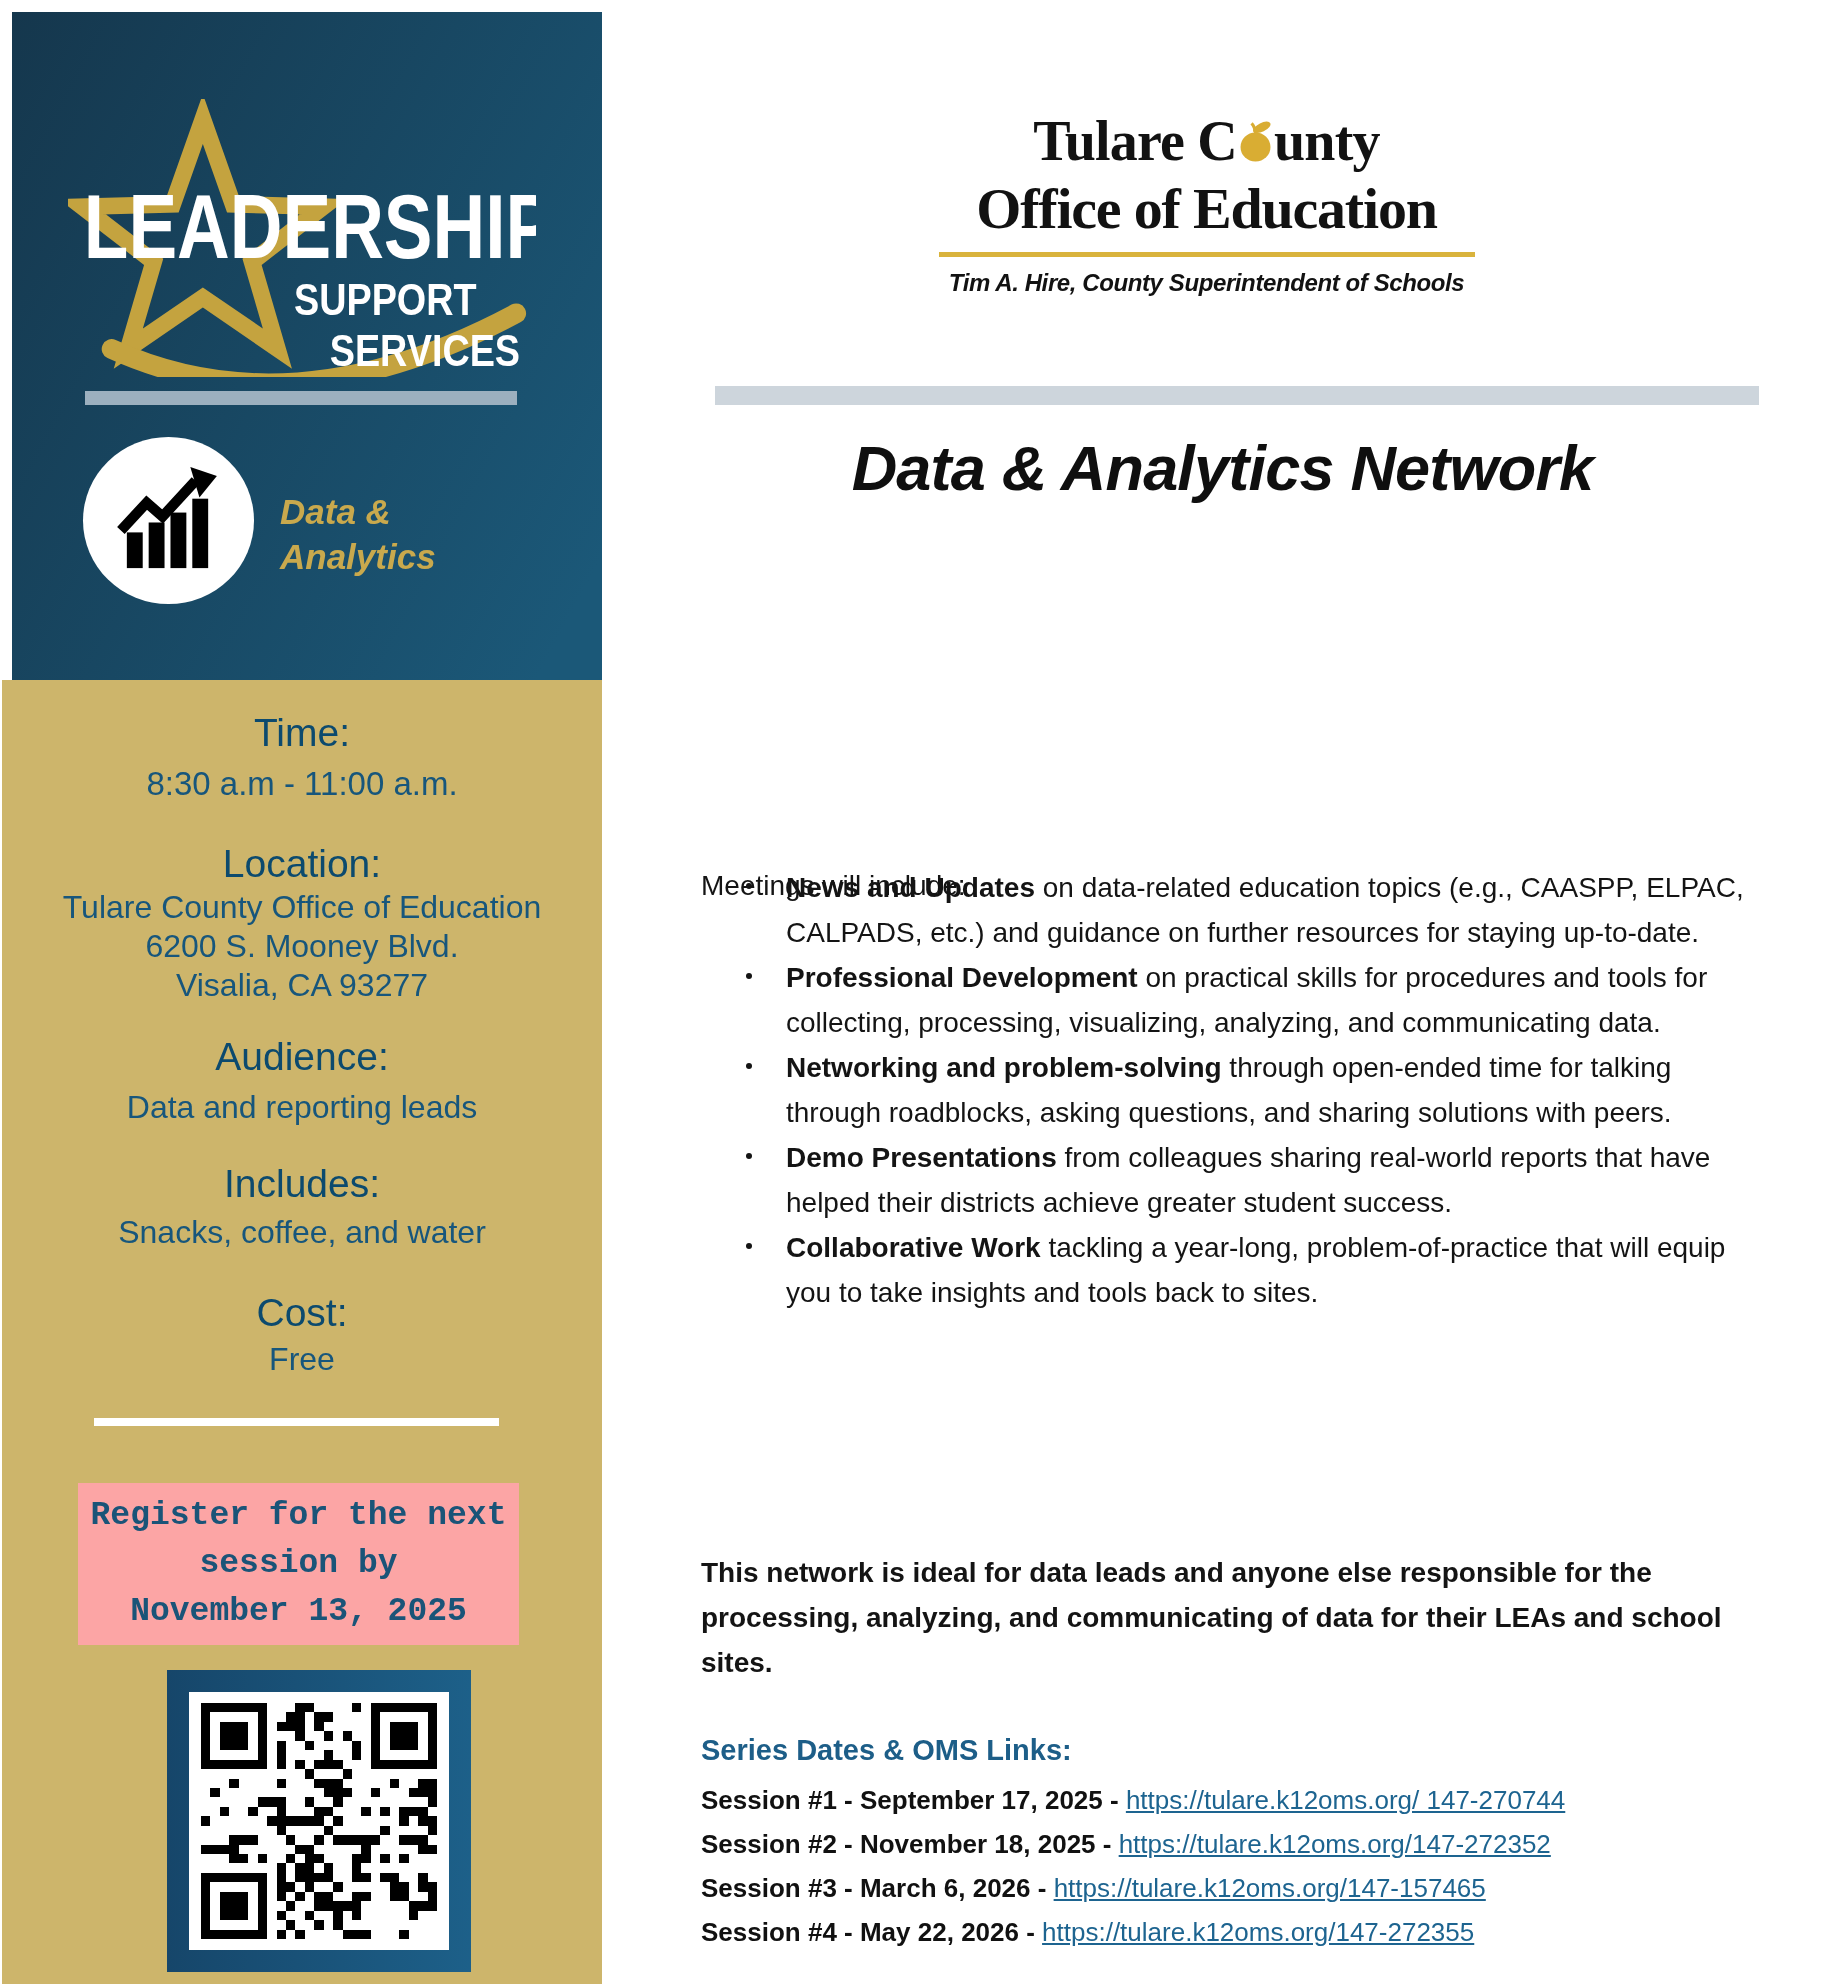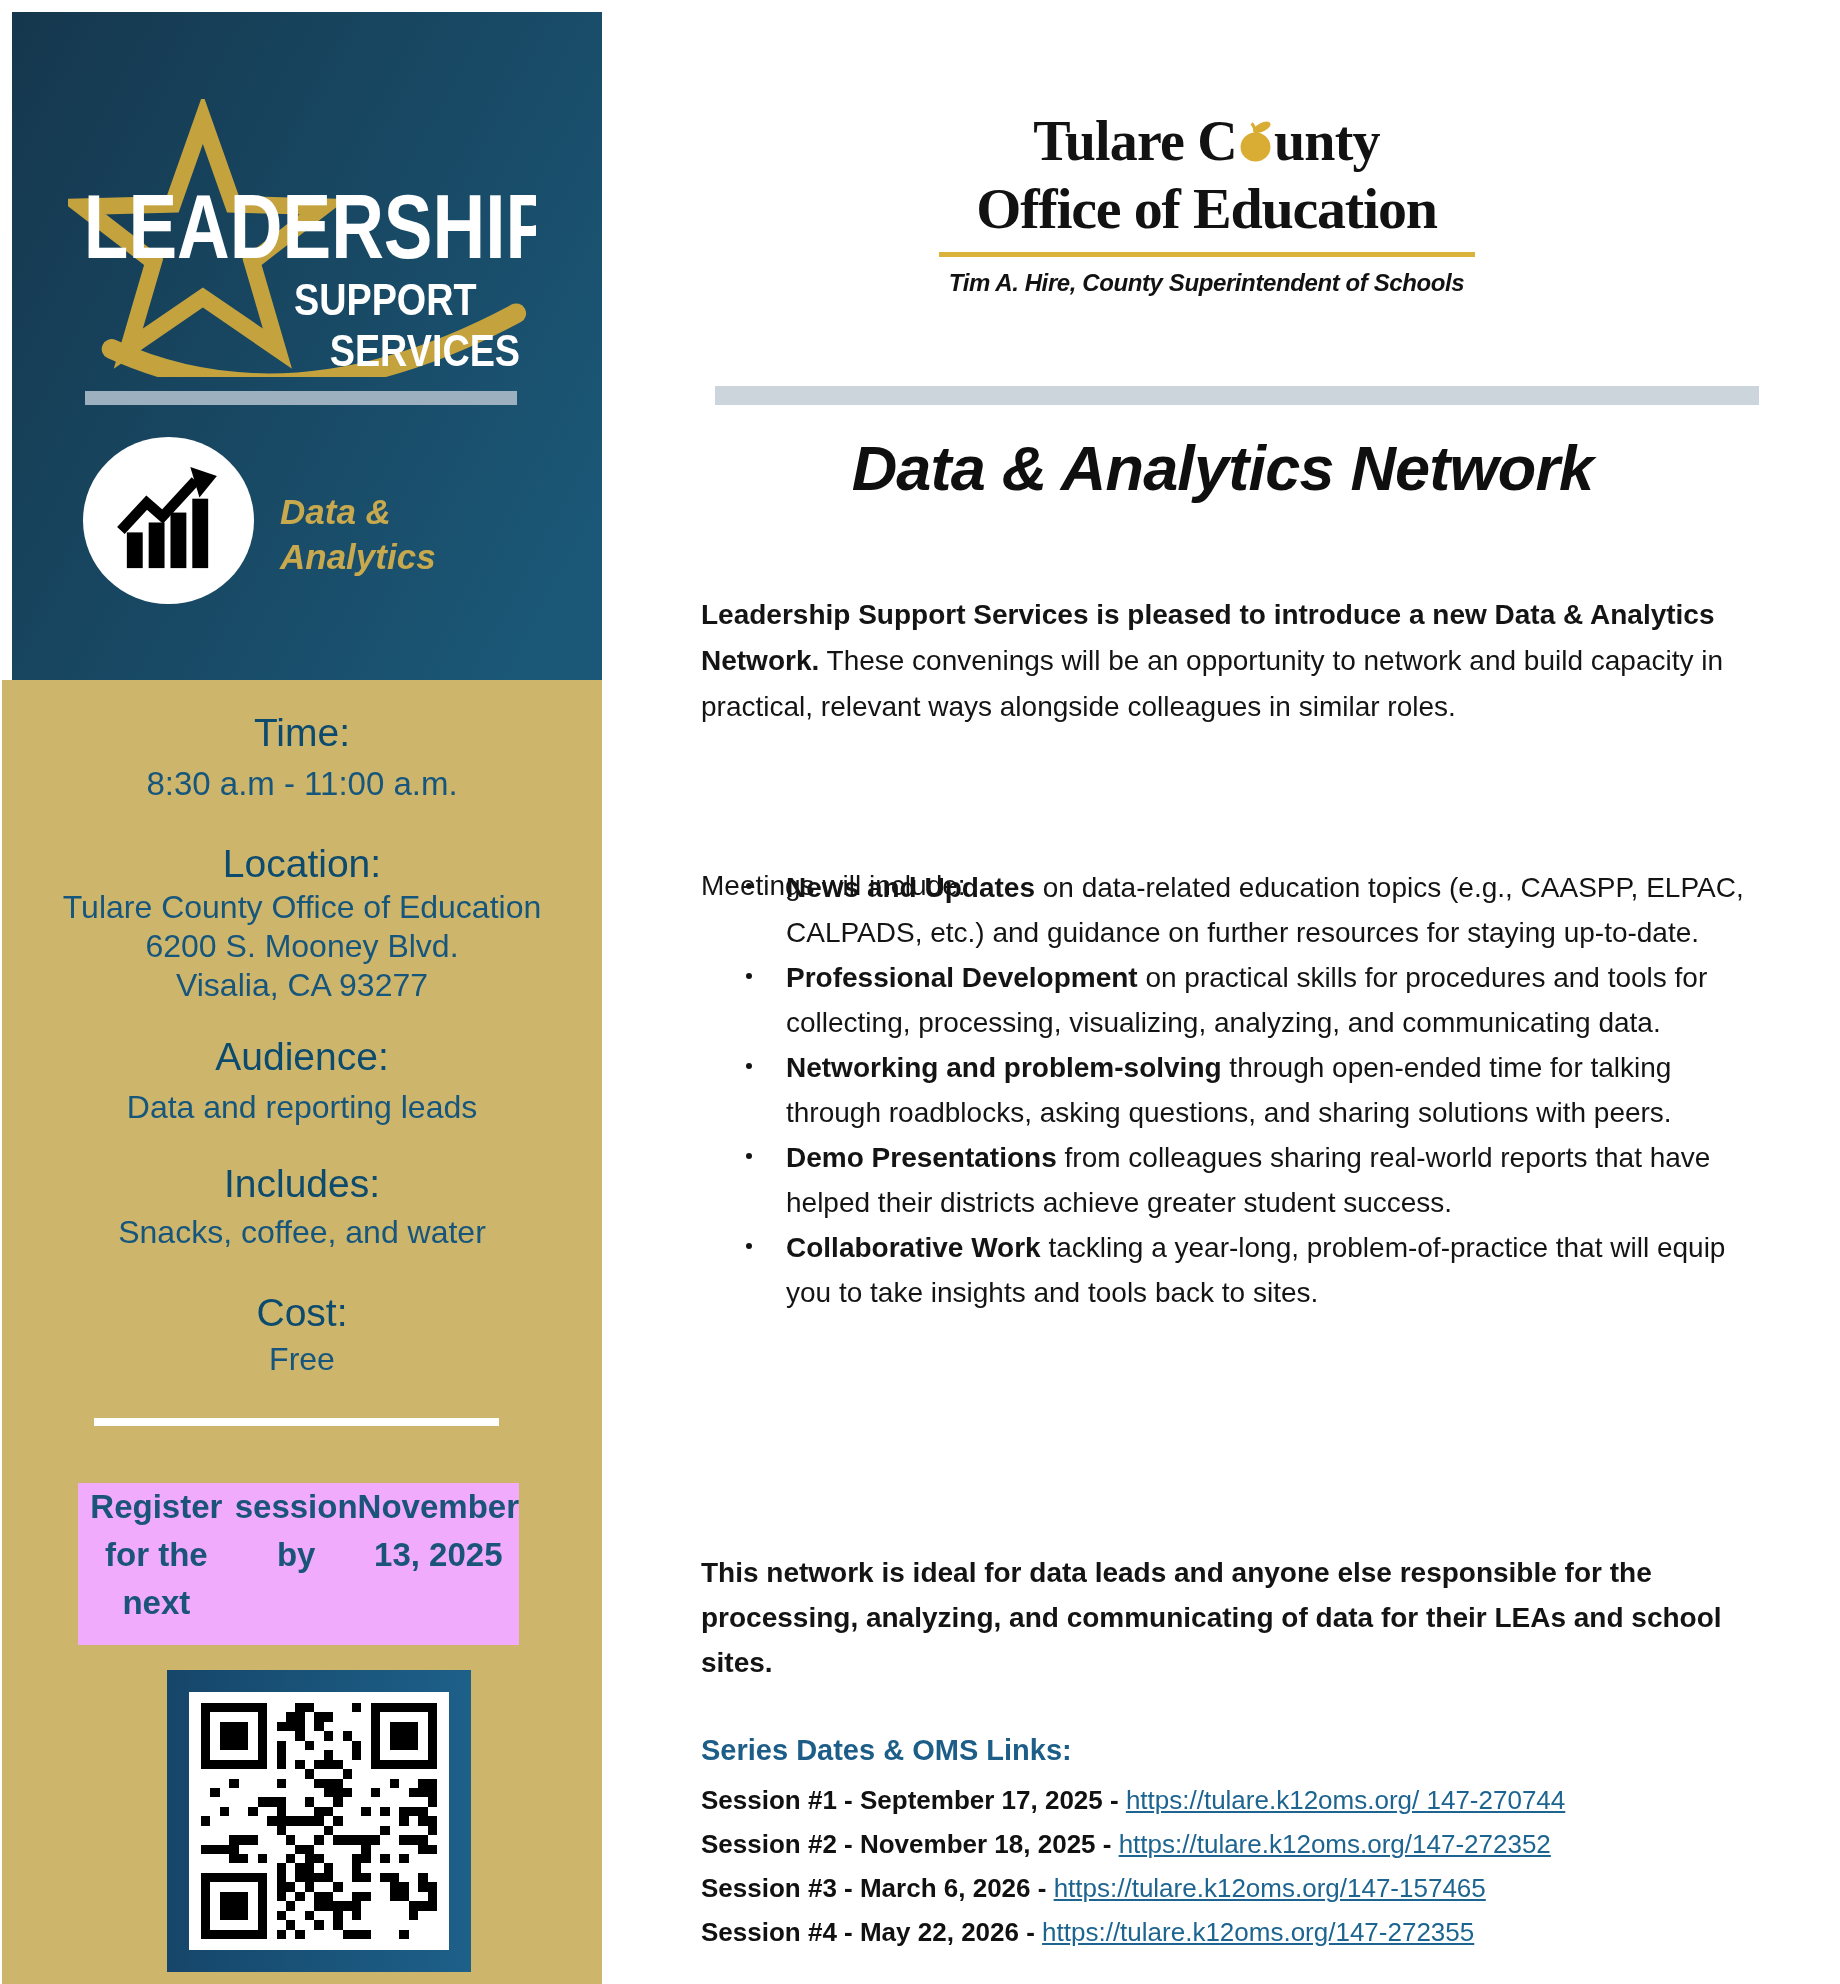--- a/index.html
+++ b/index.html
@@ -44,22 +44,22 @@
   .sessions .s-label{font-weight:bold;}
   .sessions a{color:#1d6490;text-decoration:underline;cursor:pointer;}
 
   
   .sidebar{left:2px;top:680px;width:600px;height:1454px;background:#cdb56b;}
   .sb{position:absolute;left:0;width:100%;text-align:center;}
   .sb-label{font-size:39px;font-weight:normal;color:#0c4a6e;}
   .sb-value{font-size:33px;color:#17567c;}
   .sb-lines div{font-size:32px;line-height:39px;color:#17567c;}
   .sb-divider{position:absolute;left:92px;top:738px;width:405px;height:8px;background:#ffffff;}
-  .register-box{position:absolute;left:76px;top:803px;width:441px;height:162px;background:#f0abfc;
-                display:flex;flex-direction:row;justify-content:center;}
+  .register-box{position:absolute;left:76px;top:803px;width:441px;height:162px;background:#fca5a5;
+                display:flex;flex-direction:column;justify-content:center;font-family:Liberation Mono, monospace;}
   .register-box div{font-size:33px;line-height:48px;font-weight:bold;color:#1a5478;text-align:center;}
   .qr-frame{position:absolute;left:165px;top:990px;width:260px;height:258px;
             background:linear-gradient(90deg,#16466a,#1d6089);padding:22px;}
   .qr-inner{width:100%;height:100%;background:#ffffff;padding:11px;box-sizing:border-box;}
   .qr-inner svg{width:100%;height:100%;display:block;}
   .footnote div{font-size:30px;line-height:35px;color:#17567c;}
 </style>
 </head>
 <body>
 
@@ -100,21 +100,20 @@
         <ellipse cx="62" cy="16" rx="24" ry="11" fill="#d9ad33" transform="rotate(-26 62 16)"></ellipse>
       </svg><span>unty</span></div>
     <div class="tcoe-line2">Office of Education</div>
     <div class="tcoe-rule"></div>
     <div class="tcoe-tagline">Tim A. Hire, County Superintendent of Schools</div>
   </div>
 
   <div class="abs gray-bar"></div>
   <div class="abs main-title">Data &amp; Analytics Network</div>
 
-  <div class="abs intro"><b>Leadership Support Services is pleased to introduce a new Data &amp; Analytics Network.</b><span> These convenings will be an opportunity to network and build capacity in practical, relevant ways alongside colleagues in similar roles.</span></div>
 
   <div class="abs meetings-lead">Meetings will include:</div>
 
   <ul class="abs bullets">
     <li><b>News and Updates</b><span> on data-related education topics (e.g., CAASPP, ELPAC, CALPADS, etc.) and guidance on further resources for staying up-to-date.</span></li>
     <li><b>Professional Development</b><span> on practical skills for procedures and tools for collecting, processing, visualizing, analyzing, and communicating data.</span></li>
     <li><b>Networking and problem-solving</b><span> through open-ended time for talking through roadblocks, asking questions, and sharing solutions with peers.</span></li>
     <li><b>Demo Presentations</b><span> from colleagues sharing real-world reports that have helped their districts achieve greater student success.</span></li>
     <li><b>Collaborative Work</b><span> tackling a year-long, problem-of-practice that will equip you to take insights and tools back to sites.</span></li>
   </ul>

